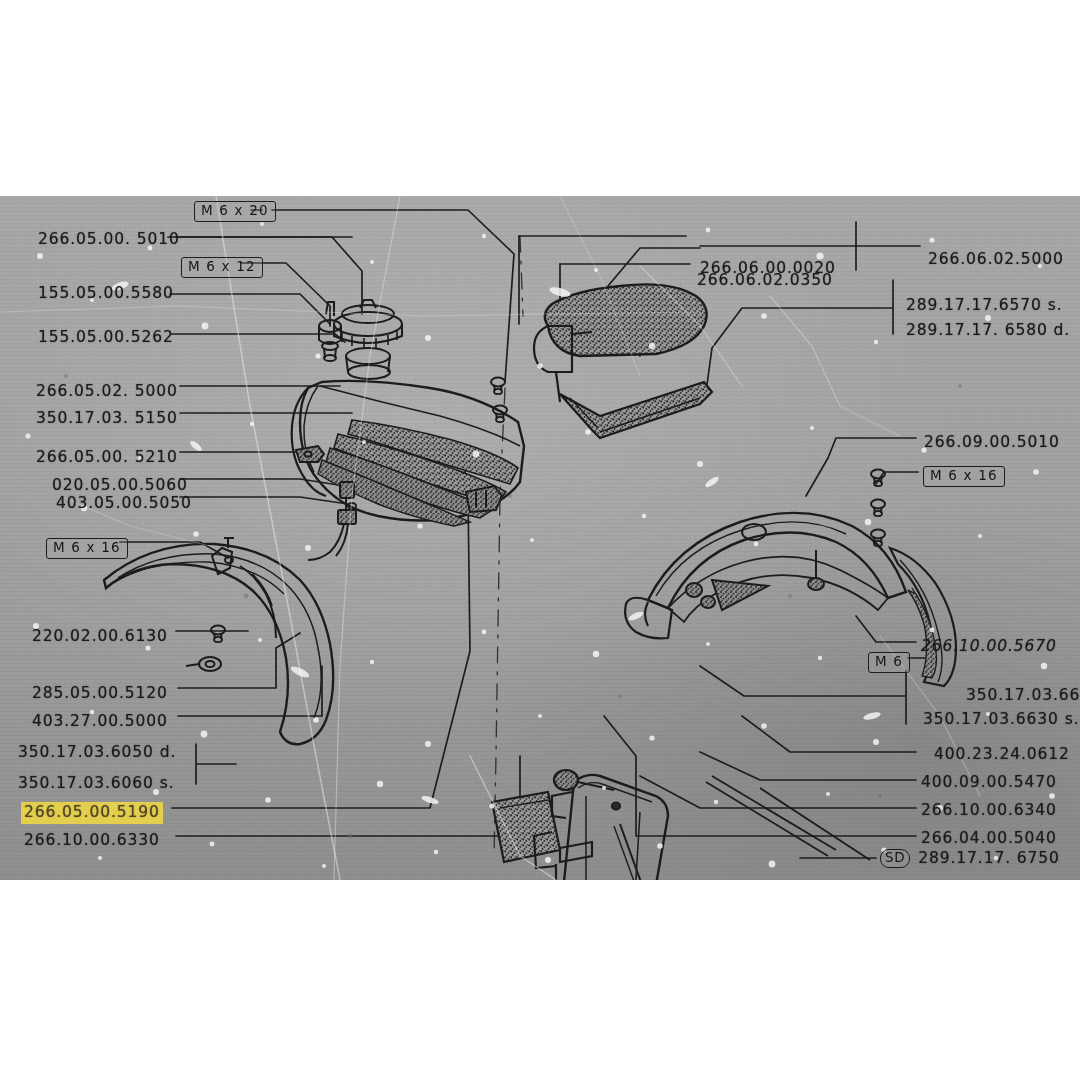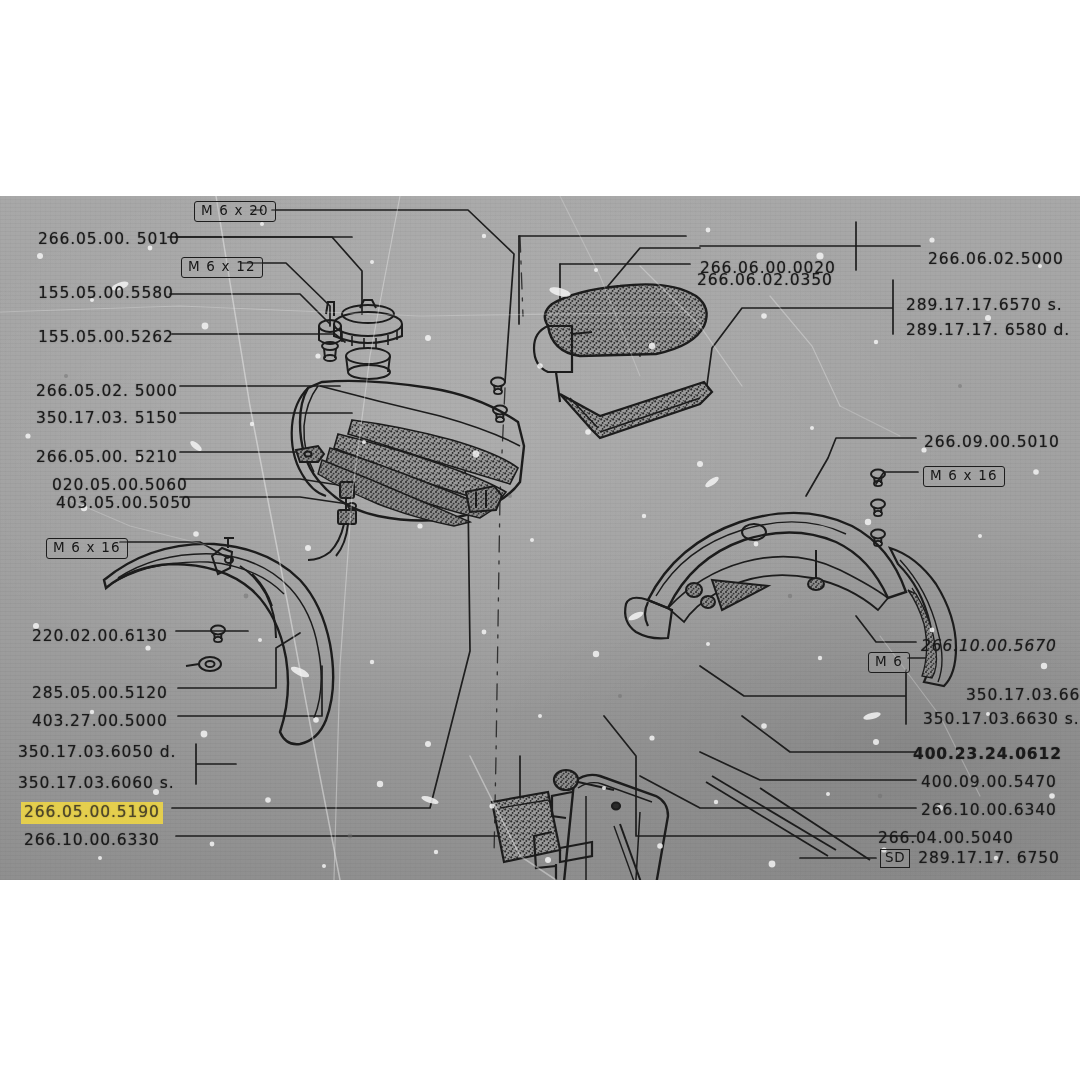--- a/index.html
+++ b/index.html
@@ -514,33 +514,33 @@
     <div id="labels-right">
         <div class="lbl" style="left: 697px; top: 37px; margin-top: 40px;">266.06.02.0350</div>
         <div class="lbl" style="left: 928px; top: 56px;">266.06.02.5000</div>
         <div class="lbl" style="left: 700px; top: 65px;">266.06.00.0020</div>
         <div class="lbl" style="left: 906px; top: 102px;">289.17.17.6570 s.</div>
         <div class="lbl" style="left: 906px; top: 127px;">289.17.17. 6580 d.</div>
         <div class="lbl" style="left: 924px; top: 239px;">266.09.00.5010</div>
         <div class="lbl" style="left: 921px; top: 443px; font-style: italic;">266.10.00.5670</div>
         <div class="lbl" style="left: 966px; top: 492px;">350.17.03.6620 d.</div>
         <div class="lbl" style="left: 923px; top: 516px;">350.17.03.6630 s.</div>
-        <div class="lbl" style="left: 913px; top: 551px; font-weight: bold;">400.23.24.0612</div>
+        <div class="lbl" style="left: 934px; top: 551px;">400.23.24.0612</div>
         <div class="lbl" style="left: 921px; top: 579px;">400.09.00.5470</div>
         <div class="lbl" style="left: 921px; top: 607px;">266.10.00.6340</div>
-        <div class="lbl" style="left: 878px; top: 635px; text-align: right;">266.04.00.5040</div>
+        <div class="lbl" style="left: 921px; top: 635px; text-align: right;">266.04.00.5040</div>
       </div>
     <div id="labels-boxed">
         <div class="boxlbl" style="left: 194px; top: 5px;">M 6 x 20</div>
         <div class="boxlbl" style="left: 181px; top: 61px;">M 6 x 12</div>
         <div class="boxlbl" style="left: 46px; top: 342px;">M 6 x 16</div>
         <div class="boxlbl" style="left: 923px; top: 270px;">M 6 x 16</div>
         <div class="boxlbl" style="left: 868px; top: 456px;">M 6</div>
       </div>
     <div id="labels-sd">
         <div style="position: absolute; left: 880px; top: 653px; display: flex; align-items: center; gap: 8px;">
-          <span class="sd" style="position: relative;">SD</span>
+          <span class="sd" style="position: relative; border-radius: 9px;">SD</span>
           <span class="lbl" style="position: relative;">289.17.17. 6750</span>
         </div>
       </div>
   </div>
 
 </div>
 
 </body></html>

